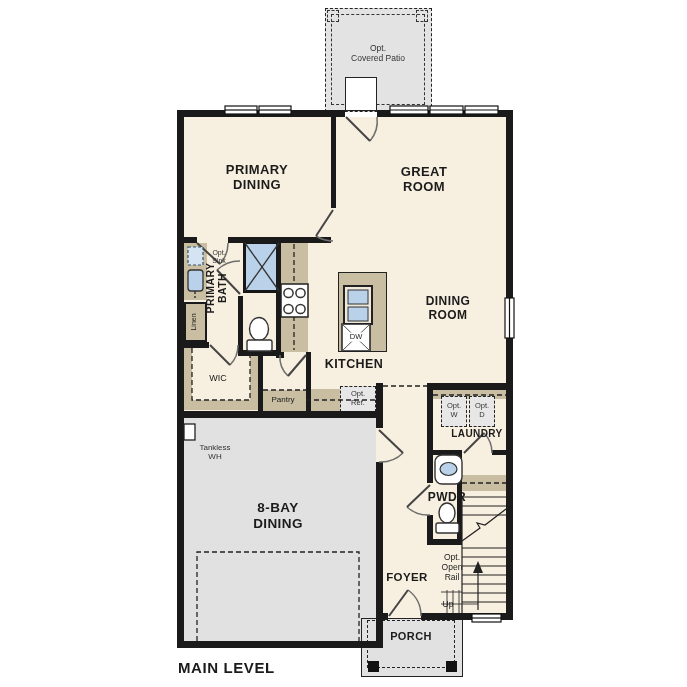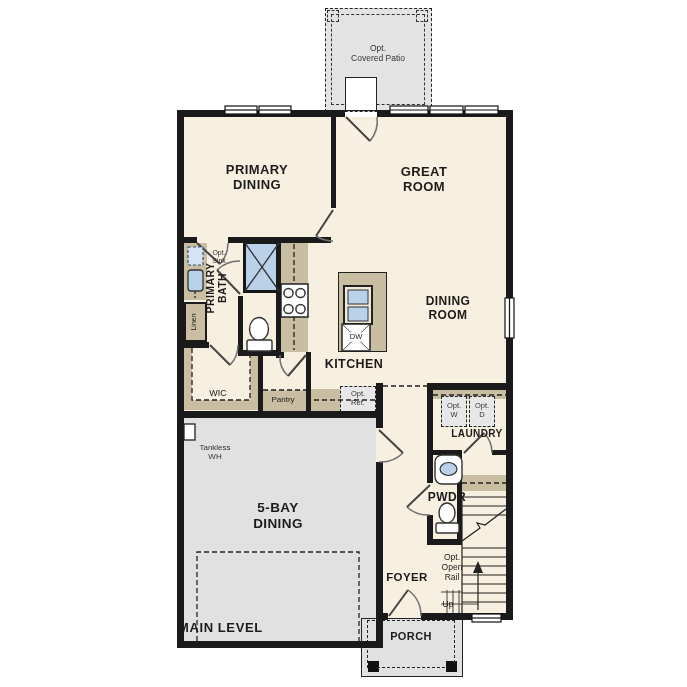--- a/index.html
+++ b/index.html
@@ -235,38 +235,38 @@
       <div>BATH</div>
   </div>
 
   <div class="lbl sm" style="left:219px;top:257px;font-size:7px;">
     <div>Opt.</div>
       <div>Sink</div>
   </div>
 
   <div class="lbl rot" style="left:194px;top:322px;font-size:7px;">Linen</div>
 
-  <div class="lbl" style="left:218px;top:378px;font-size:9px;margin-top:15px;">WIC</div>
+  <div class="lbl" style="left:218px;top:378px;font-size:9px;">WIC</div>
 
   <div class="lbl" style="left:283px;top:400px;font-size:8px;">Pantry</div>
 
   <div class="lbl" style="left:356px;top:337px;font-size:7.5px;background:#fff;padding:0 1px;">DW</div>
 
   <div class="lbl sm" style="left:358px;top:399px;font-size:7.5px;">
     <div>Opt.</div>
       <div>Ref.</div>
   </div>
 
   <div class="lbl sm" style="left:215px;top:452px;font-size:8px;">
     <div>Tankless</div>
       <div>WH</div>
   </div>
 
   <div class="lbl bold" style="left:278px;top:516px;font-size:13.5px;">
-    <div>5-BAY</div>
+    <div>8-BAY</div>
       <div>DINING</div>
   </div>
 
   <div class="lbl sm" style="left:454px;top:411px;font-size:7.5px;">
     <div>Opt.</div>
       <div>W</div>
   </div>
 
   <div class="lbl sm" style="left:482px;top:411px;font-size:7.5px;">
     <div>Opt.</div>
@@ -282,15 +282,15 @@
   <div class="lbl" style="left:452px;top:567px;font-size:8.5px;color:#222;">
     <div>Opt.</div>
       <div>Open</div>
       <div>Rail</div>
   </div>
 
   <div class="lbl" style="left:448px;top:604px;font-size:8.5px;text-align:right;">Up</div>
 
   <div class="lbl bold" style="left:411px;top:636px;font-size:11px;">PORCH</div>
 
-  <div class="lbl bold" style="left:178px;top:620px;font-size:13px;transform:none;letter-spacing:.6px;">MAIN LEVEL</div>
+  <div class="lbl bold" style="left:178px;top:659px;font-size:15px;transform:none;letter-spacing:.6px;">MAIN LEVEL</div>
 
 </div>
 
 </body></html>

